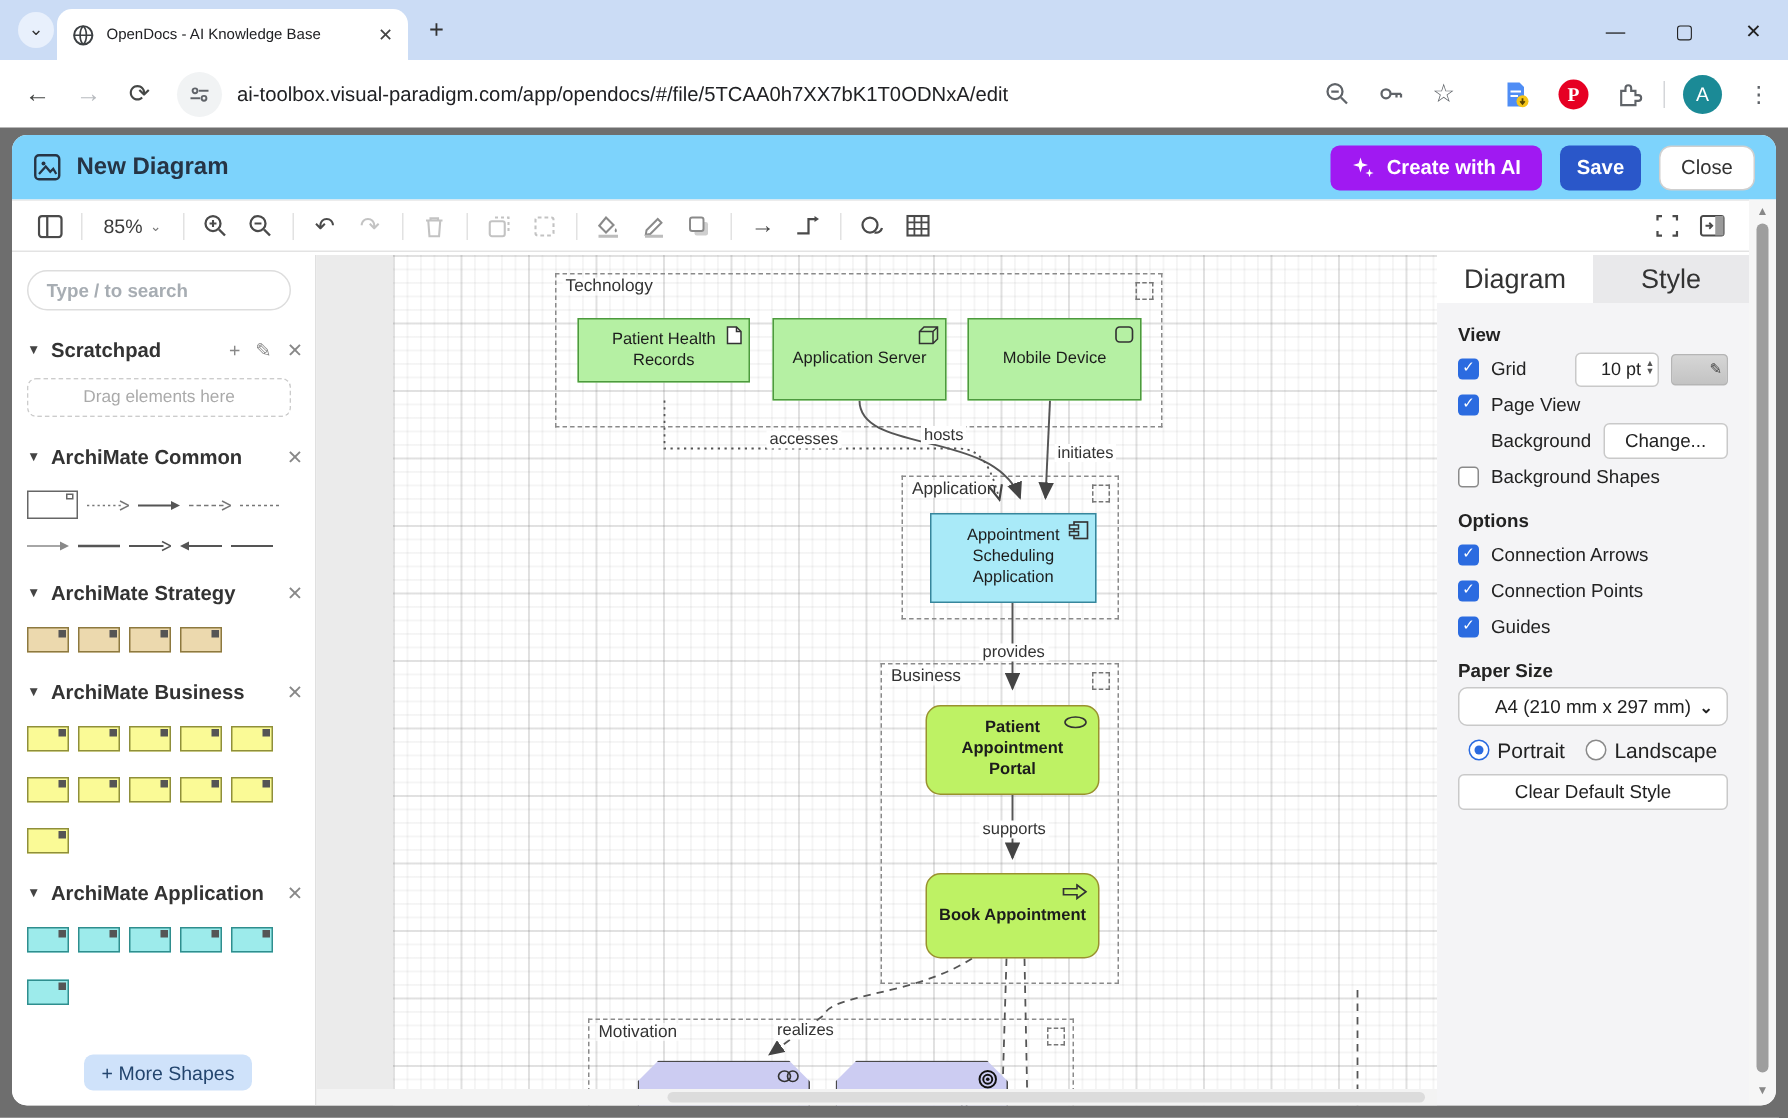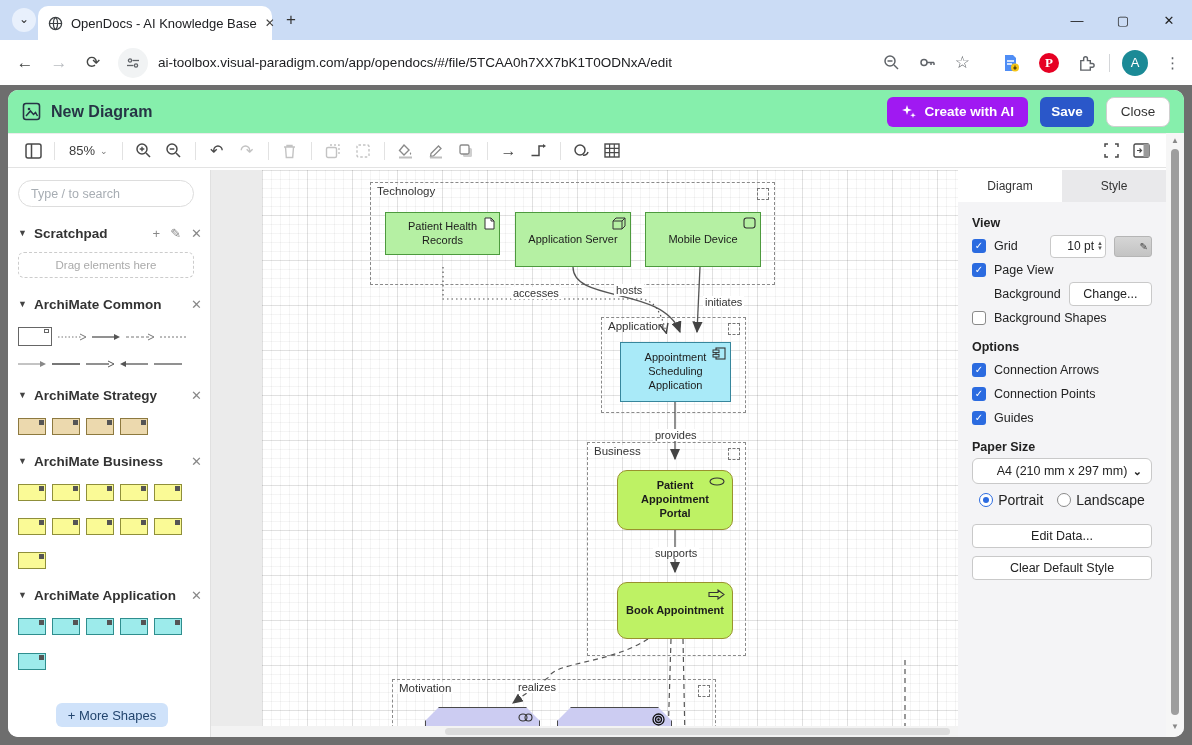--- a/index.html
+++ b/index.html
@@ -5,42 +5,42 @@
   * { margin:0; padding:0; box-sizing:border-box; }
   html,body { width:1192px; height:745px; overflow:hidden;
     font-family:"Liberation Sans", sans-serif; background:#6e6e6e; }
 
   
   .titlebar { position:absolute; left:0; top:0; width:1192px; height:40px; background:#cbdcf5; }
   .tab-chevron { position:absolute; left:12px; top:8px; width:24px; height:24px; border-radius:50%;
     background:#e8f0fc; color:#333; font-size:12px; text-align:center; line-height:22px; }
   .tab { position:absolute; left:38px; top:6px; width:234px; height:34px; background:#fff;
     border-radius:10px 10px 0 0; display:flex; align-items:center; padding:0 10px; gap:8px; }
-  .tab-title { font-size:13px; color:#202124; white-space:nowrap; flex:1; }
+  .tab-title { font-size:10px; color:#202124; white-space:nowrap; flex:1; }
   .tab-close { color:#444; font-size:12px; }
   .newtab-btn { position:absolute; left:286px; top:10px; color:#333; font-size:17px; }
   .win-controls { position:absolute; right:0; top:0; height:40px; display:flex; }
   .win-btn { width:46px; height:40px; display:flex; align-items:center; justify-content:center;
     color:#222; font-size:13px; }
   .urlrow { position:absolute; left:0; top:40px; width:1192px; height:45px; background:#fff;
     display:flex; align-items:center; }
   .nav-ic { width:34px; text-align:center; font-size:17px; color:#454746; }
   .nav-ic.dis { color:#b9bcc0; }
   .site-pill { width:30px; height:30px; border-radius:50%; background:#f1f3f4; margin-left:8px;
     display:flex; align-items:center; justify-content:center; }
   .url-text { font-size:13.5px; color:#202124; margin-left:10px; flex:1; white-space:nowrap; }
   .om-ic { margin:0 9px; display:flex; align-items:center; }
   .avatar { width:26px; height:26px; border-radius:50%; background:#1b8a96; color:#fff;
     font-size:13px; display:flex; align-items:center; justify-content:center; margin:0 8px; }
   .vdiv { width:1px; height:18px; background:#d4d6d9; margin:0 4px; }
 
   
   .card { position:absolute; left:8px; top:90px; width:1176px; height:647px; background:#fff;
     border-radius:10px; overflow:hidden; }
-  .app-header { height:43px; display:flex; align-items:center; padding:0 14px; background:#86efac; }
+  .app-header { height:43px; display:flex; align-items:center; padding:0 14px; background:#7dd3fc; }
   .app-title { font-size:16px; font-weight:bold; color:#263445; margin-left:10px; }
   .hdr-spacer { flex:1; }
   .btn { height:30px; border-radius:6px; font-size:13.5px; display:flex; align-items:center;
     justify-content:center; }
   .btn-ai { background:#a019f2; color:#fff; padding:0 14px; gap:7px; font-weight:bold; }
   .btn-save { background:#2a57c9; color:#fff; width:54px; margin-left:12px; font-weight:bold; }
   .btn-close { background:#fff; color:#333; width:64px; margin-left:12px;
     border:1px solid #cfcfcf; border-radius:8px; }
 
   .app-toolbar { height:35px; border-top:1px solid #ececec; border-bottom:1px solid #e3e3e3;
@@ -49,21 +49,21 @@
   .tb-sep { width:1px; height:18px; background:#e2e2e2; margin:0 6px; }
   .tb-zoom { display:flex; align-items:center; gap:5px; font-size:13px; color:#3c3c3c; padding:0 8px; }
   .tb-right { margin-left:auto; display:flex; }
 
   .app-body { position:absolute; left:0; top:80px; bottom:0; right:18px; display:flex; }
 
   
   .palette { width:203px; border-right:1px solid #e0e0e0; padding:10px 8px 0 10px; position:relative;
     background:#fff; overflow:hidden; }
   .search-box { width:176px; height:27px; border:1px solid #ddd; border-radius:14px;
-    font-size:12.5px; color:#7f1d1d; padding:0 12px; outline:none; }
+    font-size:12.5px; color:#7f1d1d; padding:0 12px; outline:none;font-weight:bold; }
   .search-box::placeholder { color:#a7adb3; }
   .pal-section { display:flex; align-items:center; margin-top:16px; height:20px; }
   .pal-caret { font-size:9px; color:#444; margin-right:7px; }
   .pal-label { font-size:13.5px; font-weight:bold; color:#333; flex:1; }
   .pal-act { color:#888; font-size:13px; margin-left:10px; }
   .drop-zone { margin-top:9px; width:176px; height:26px; border:1px dashed #ccc; border-radius:6px;
     display:flex; align-items:center; justify-content:center; font-size:11.5px; color:#aaa; }
   .thumb-row { display:flex; gap:6px; margin-top:13px; align-items:center; }
   .thumb { width:28px; height:17px; border:1px solid #666; position:relative; background:#fff; }
   .thumb.corner::after { content:""; position:absolute; right:1px; top:1px; width:5px; height:5px;
@@ -97,21 +97,21 @@
   .n-purple{ background:#ccccf2; border-color:#4a4a4a; border-width:1.5px;
     clip-path:polygon(14px 0, calc(100% - 14px) 0, 100% 14px, 100% 100%, 0 100%, 0 14px); }
   .edge-label { position:absolute; font-size:11px; color:#333; background:#fff; padding:0 2px; }
   .edges { position:absolute; left:0; top:0; }
   .hscroll { position:absolute; left:0; right:0; bottom:0; height:11px; background:#f3f3f3; }
   .hthumb { position:absolute; left:234px; width:505px; top:2px; height:7px; background:#dcdcdc; border-radius:4px; }
 
   
   .panel { width:208px; background:#f4f4f6; display:flex; flex-direction:column; }
   .ptabs { display:flex; height:32px; background:#e9e9eb; flex-shrink:0; }
-  .ptab { flex:1; display:flex; align-items:center; justify-content:center; font-size:12px; color:#333; }
+  .ptab { flex:1; display:flex; align-items:center; justify-content:center; font-size:18px; color:#333; }
   .ptab.active { background:#fff; border-radius:0 0 0 0; font-weight:normal; }
   .pbody { padding:12px 14px; font-size:12.5px; color:#222; }
   .ptitle { font-weight:bold; font-size:12.5px; margin:10px 0 4px; }
   .prow { display:flex; align-items:center; min-height:24px; gap:8px; }
   .cb { width:14px; height:14px; border-radius:3px; flex-shrink:0; }
   .cb.on { background:#2b6be0; color:#fff; font-size:10px; text-align:center; line-height:14px; }
   .cb.off { background:#fff; border:1.5px solid #8a8a8a; }
   .spin { margin-left:auto; width:56px; height:23px; background:#fff; border:1px solid #c9c9c9;
     border-radius:4px; display:flex; align-items:center; justify-content:flex-end; padding-right:2px; gap:3px; }
   .spin-val { font-size:12px; color:#222; }
@@ -640,21 +640,20 @@
         <div class="radio-row">
           <span style="display:flex;align-items:center">
             <span class="radio on"></span>
             <span class="rlabel">Portrait</span>
           </span>
           <span style="display:flex;align-items:center">
             <span class="radio"></span>
             <span class="rlabel">Landscape</span>
           </span>
         </div>
-        <div class="wide-btn first">Edit Data...</div>
         <div class="wide-btn">Clear Default Style</div>
       </div>
     </div>
   </div>
 
   <div class="vscroll">
     <div class="vs-arrow" style="top:0">▲</div>
     <div class="vs-thumb"></div>
     <div class="vs-arrow" style="bottom:4px">▼</div>
   </div>

